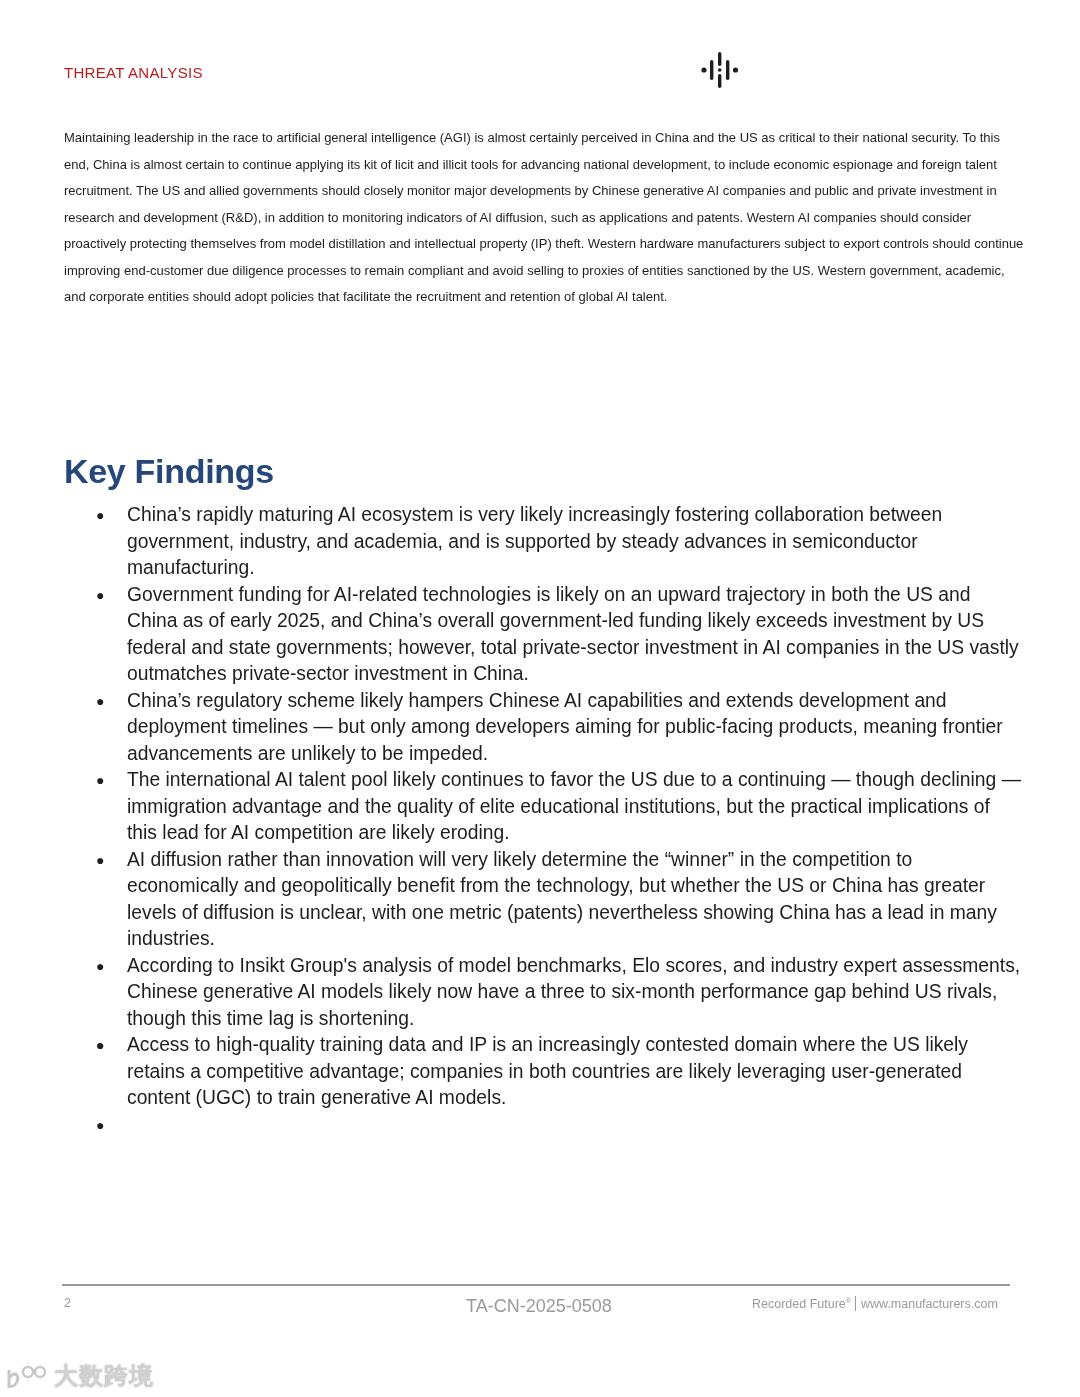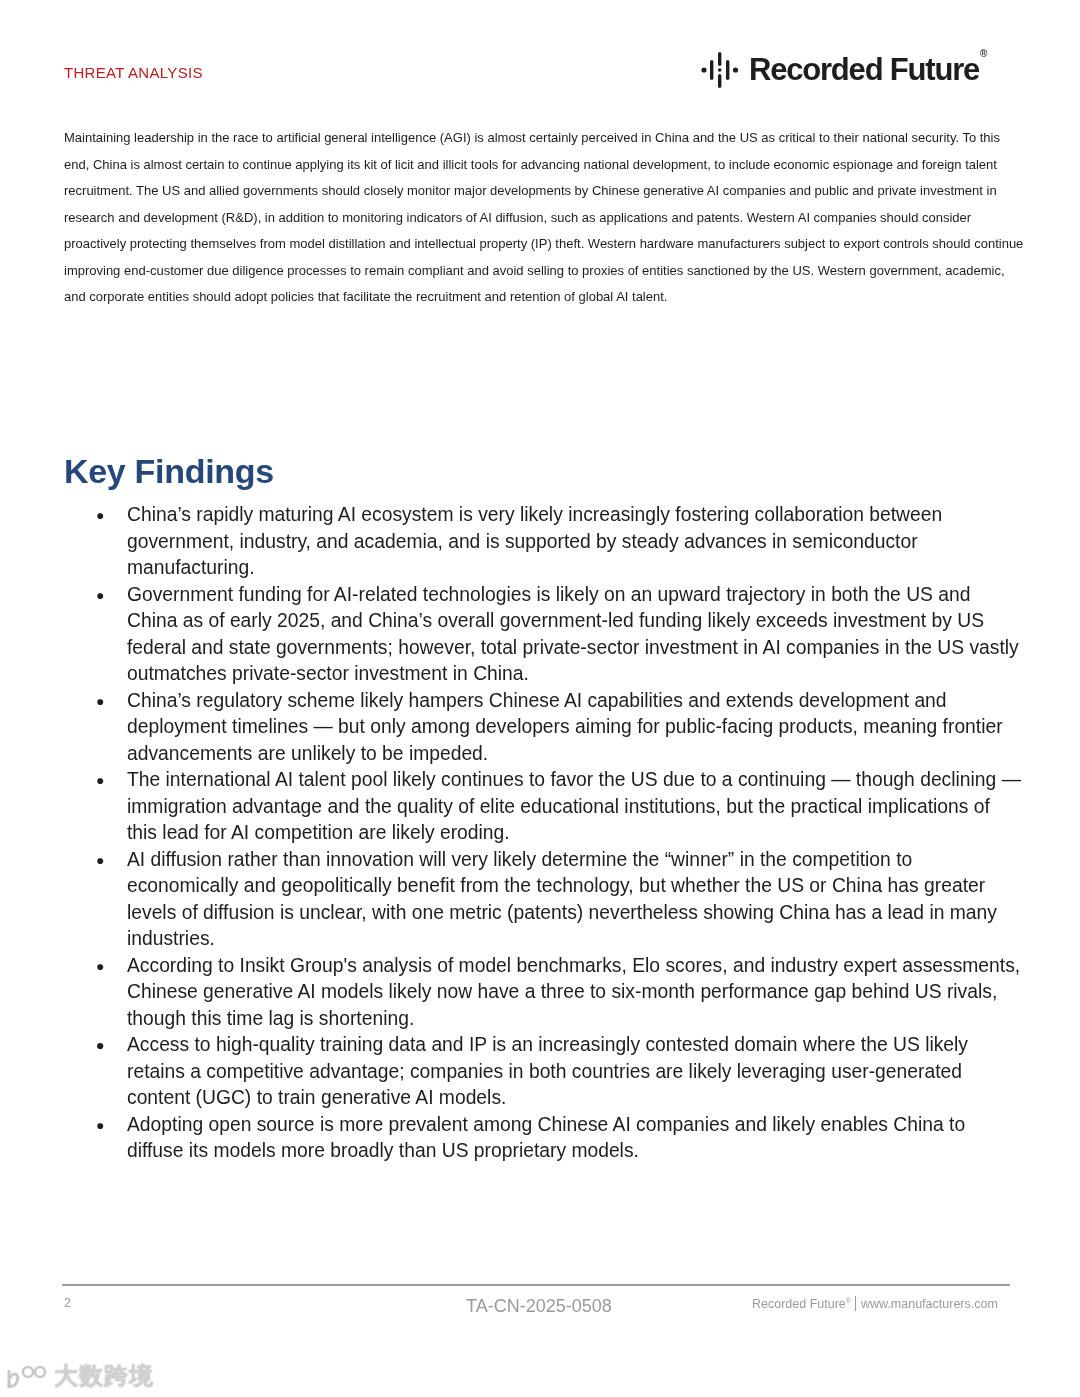--- a/index.html
+++ b/index.html
@@ -60,37 +60,36 @@
 <div class="logo">
   <svg class="logo-mark" viewBox="0 0 44 40">
     <circle cx="3" cy="20" r="2.6" fill="#1e1e1e"></circle>
     <rect x="9" y="10" width="3.4" height="20" rx="1.7" fill="#1e1e1e"></rect>
     <rect x="17" y="2" width="3.4" height="14" rx="1.7" fill="#1e1e1e"></rect>
     <circle cx="18.7" cy="20" r="1.8" fill="#1e1e1e"></circle>
     <rect x="17" y="24" width="3.4" height="14" rx="1.7" fill="#1e1e1e"></rect>
     <rect x="25" y="10" width="3.4" height="20" rx="1.7" fill="#1e1e1e"></rect>
     <circle cx="34.5" cy="20" r="2.6" fill="#1e1e1e"></circle>
   </svg>
-  <span class="logo-text"><span>Recorded Future</span><span class="logo-reg">®</span></span>
 </div>
 
 <p class="intro">Maintaining leadership in the race to artificial general intelligence (AGI) is almost certainly perceived in China and the US as critical to their national security. To this end, China is almost certain to continue applying its kit of licit and illicit tools for advancing national development, to include economic espionage and foreign talent recruitment. The US and allied governments should closely monitor major developments by Chinese generative AI companies and public and private investment in research and development (R&amp;D), in addition to monitoring indicators of AI diffusion, such as applications and patents. Western AI companies should consider proactively protecting themselves from model distillation and intellectual property (IP) theft. Western hardware manufacturers subject to export controls should continue improving end-customer due diligence processes to remain compliant and avoid selling to proxies of entities sanctioned by the US. Western government, academic, and corporate entities should adopt policies that facilitate the recruitment and retention of global AI talent.</p>
 
 <h2 class="kf-title">Key Findings</h2>
 
 <ul class="findings">
   <li><span class="bullet">●</span><span>China’s rapidly maturing AI ecosystem is very likely increasingly fostering collaboration between government, industry, and academia, and is supported by steady advances in semiconductor manufacturing.</span></li>
   <li><span class="bullet">●</span><span>Government funding for AI-related technologies is likely on an upward trajectory in both the US and China as of early 2025, and China’s overall government-led funding likely exceeds investment by US federal and state governments; however, total private-sector investment in AI companies in the US vastly outmatches private-sector investment in China.</span></li>
   <li><span class="bullet">●</span><span>China’s regulatory scheme likely hampers Chinese AI capabilities and extends development and deployment timelines — but only among developers aiming for public-facing products, meaning frontier advancements are unlikely to be impeded.</span></li>
   <li><span class="bullet">●</span><span>The international AI talent pool likely continues to favor the US due to a continuing — though declining — immigration advantage and the quality of elite educational institutions, but the practical implications of this lead for AI competition are likely eroding.</span></li>
   <li><span class="bullet">●</span><span>AI diffusion rather than innovation will very likely determine the “winner” in the competition to economically and geopolitically benefit from the technology, but whether the US or China has greater levels of diffusion is unclear, with one metric (patents) nevertheless showing China has a lead in many industries.</span></li>
   <li><span class="bullet">●</span><span>According to Insikt Group's analysis of model benchmarks, Elo scores, and industry expert assessments, Chinese generative AI models likely now have a three to six-month performance gap behind US rivals, though this time lag is shortening.</span></li>
   <li><span class="bullet">●</span></li>
   <li><span class="bullet">●</span><span>Access to high-quality training data and IP is an increasingly contested domain where the US likely retains a competitive advantage; companies in both countries are likely leveraging user-generated content (UGC) to train generative AI models.</span></li>
-  <li><span class="bullet">●</span><span>Adopting open source is more prevalent among Chinese AI companies and likely enables China to diffuse its models more broadly than US proprietary models.</span></li>
+  <li><span class="bullet">●</span></li>
 </ul>
 
 <div class="footer-rule"></div>
 <div class="footer-page">2</div>
 <div class="footer-code">TA-CN-2025-0508</div>
 <div class="footer-brand">
   <span>Recorded Future</span><sup>®</sup><span class="footer-sep"></span><span>www.manufacturers.com</span>
 </div>
 
 <div class="watermark">

